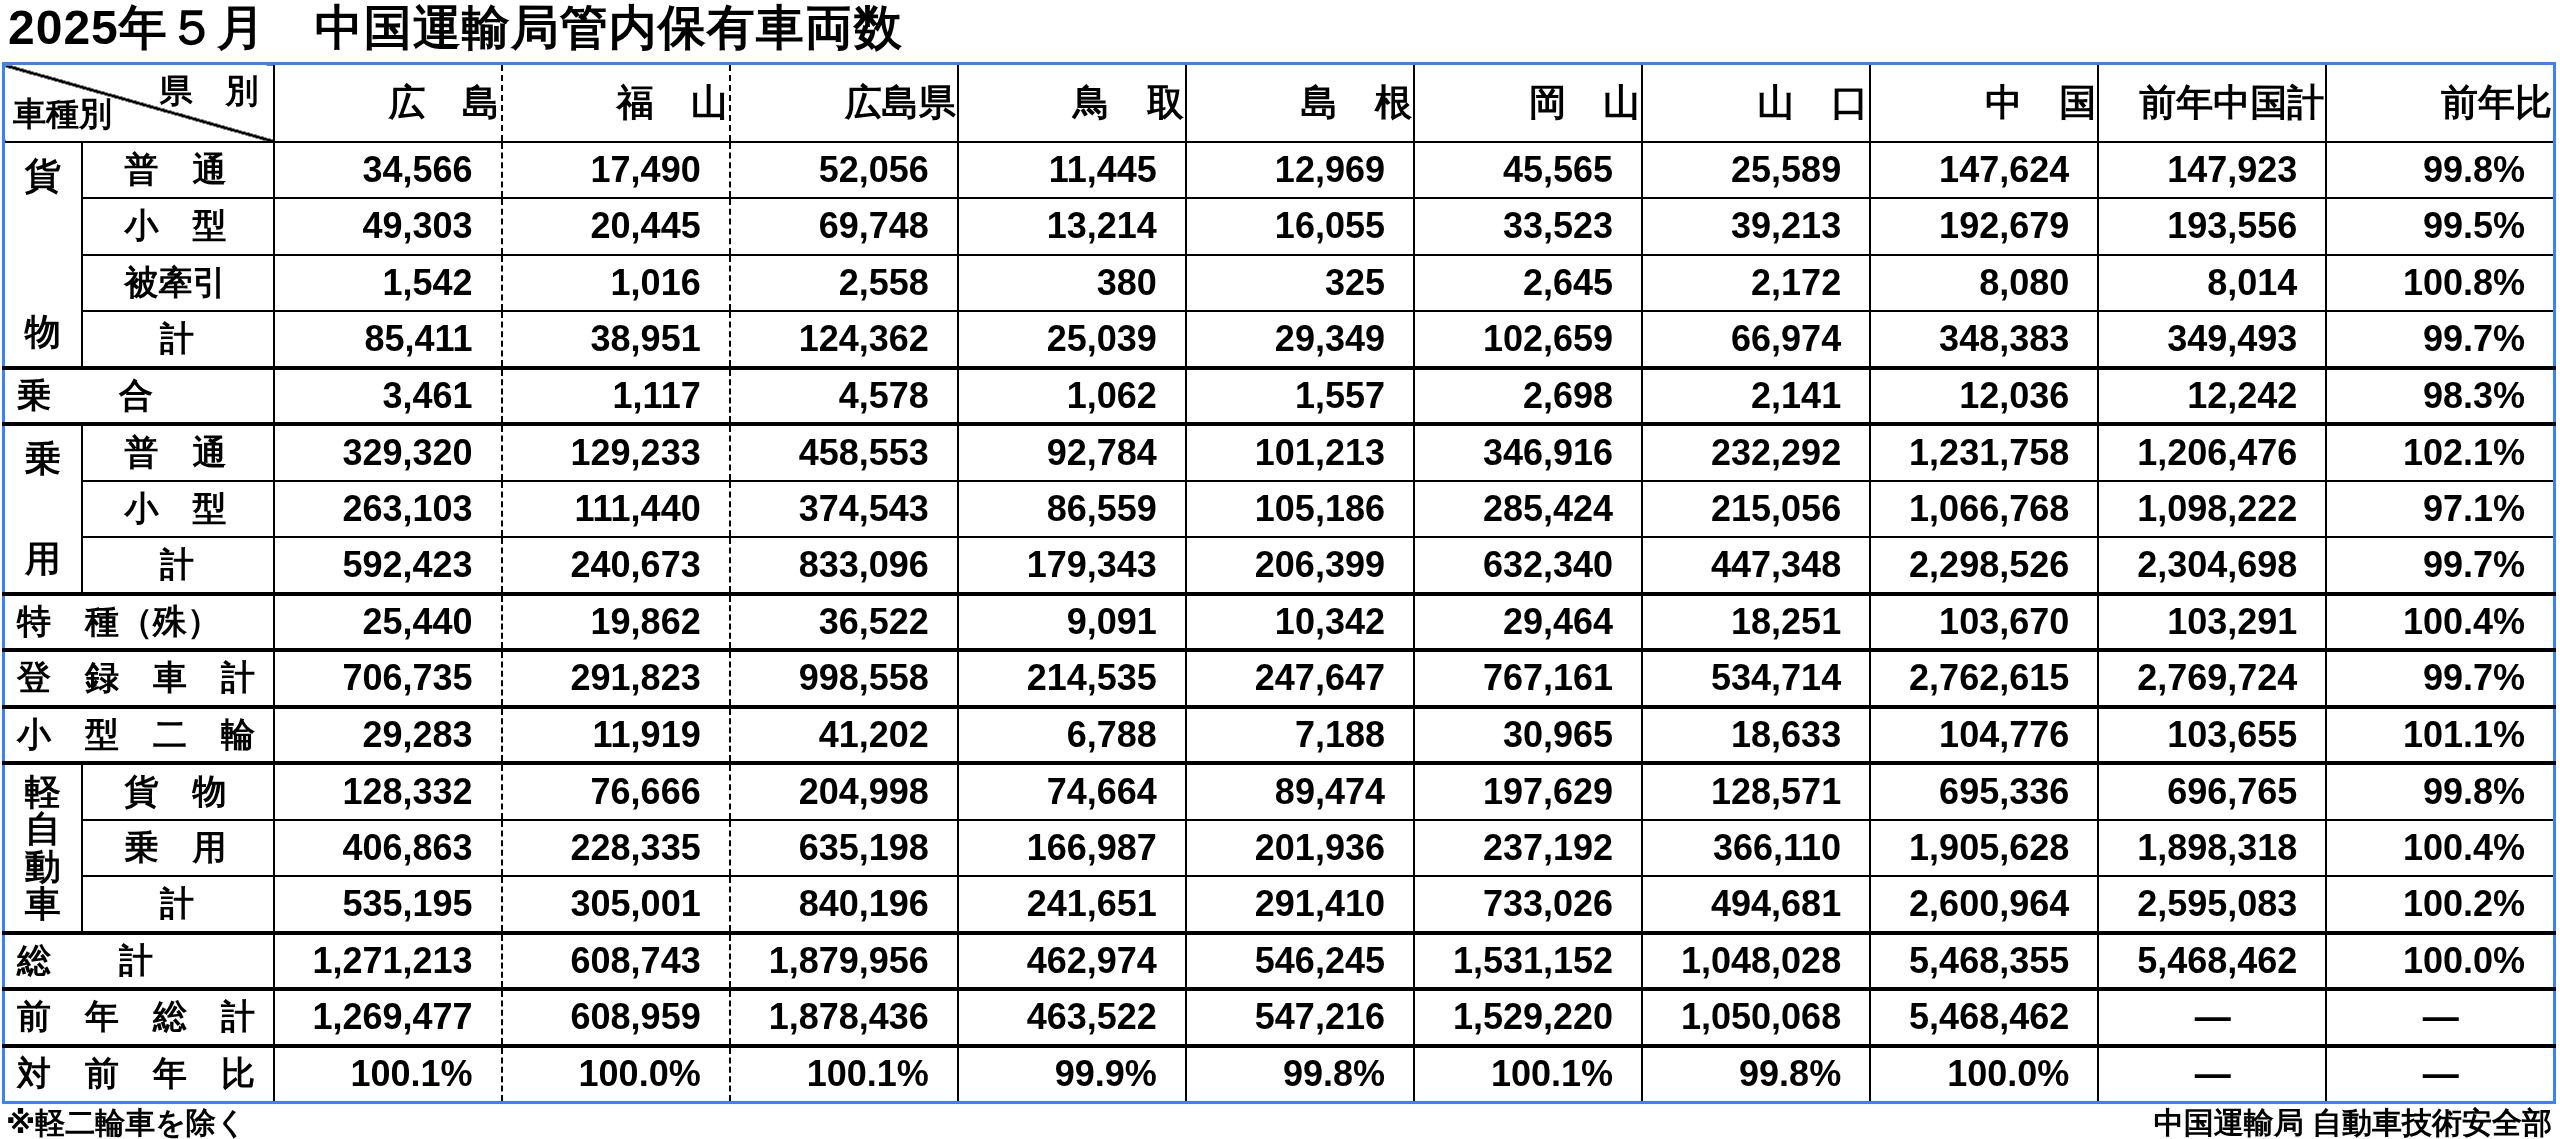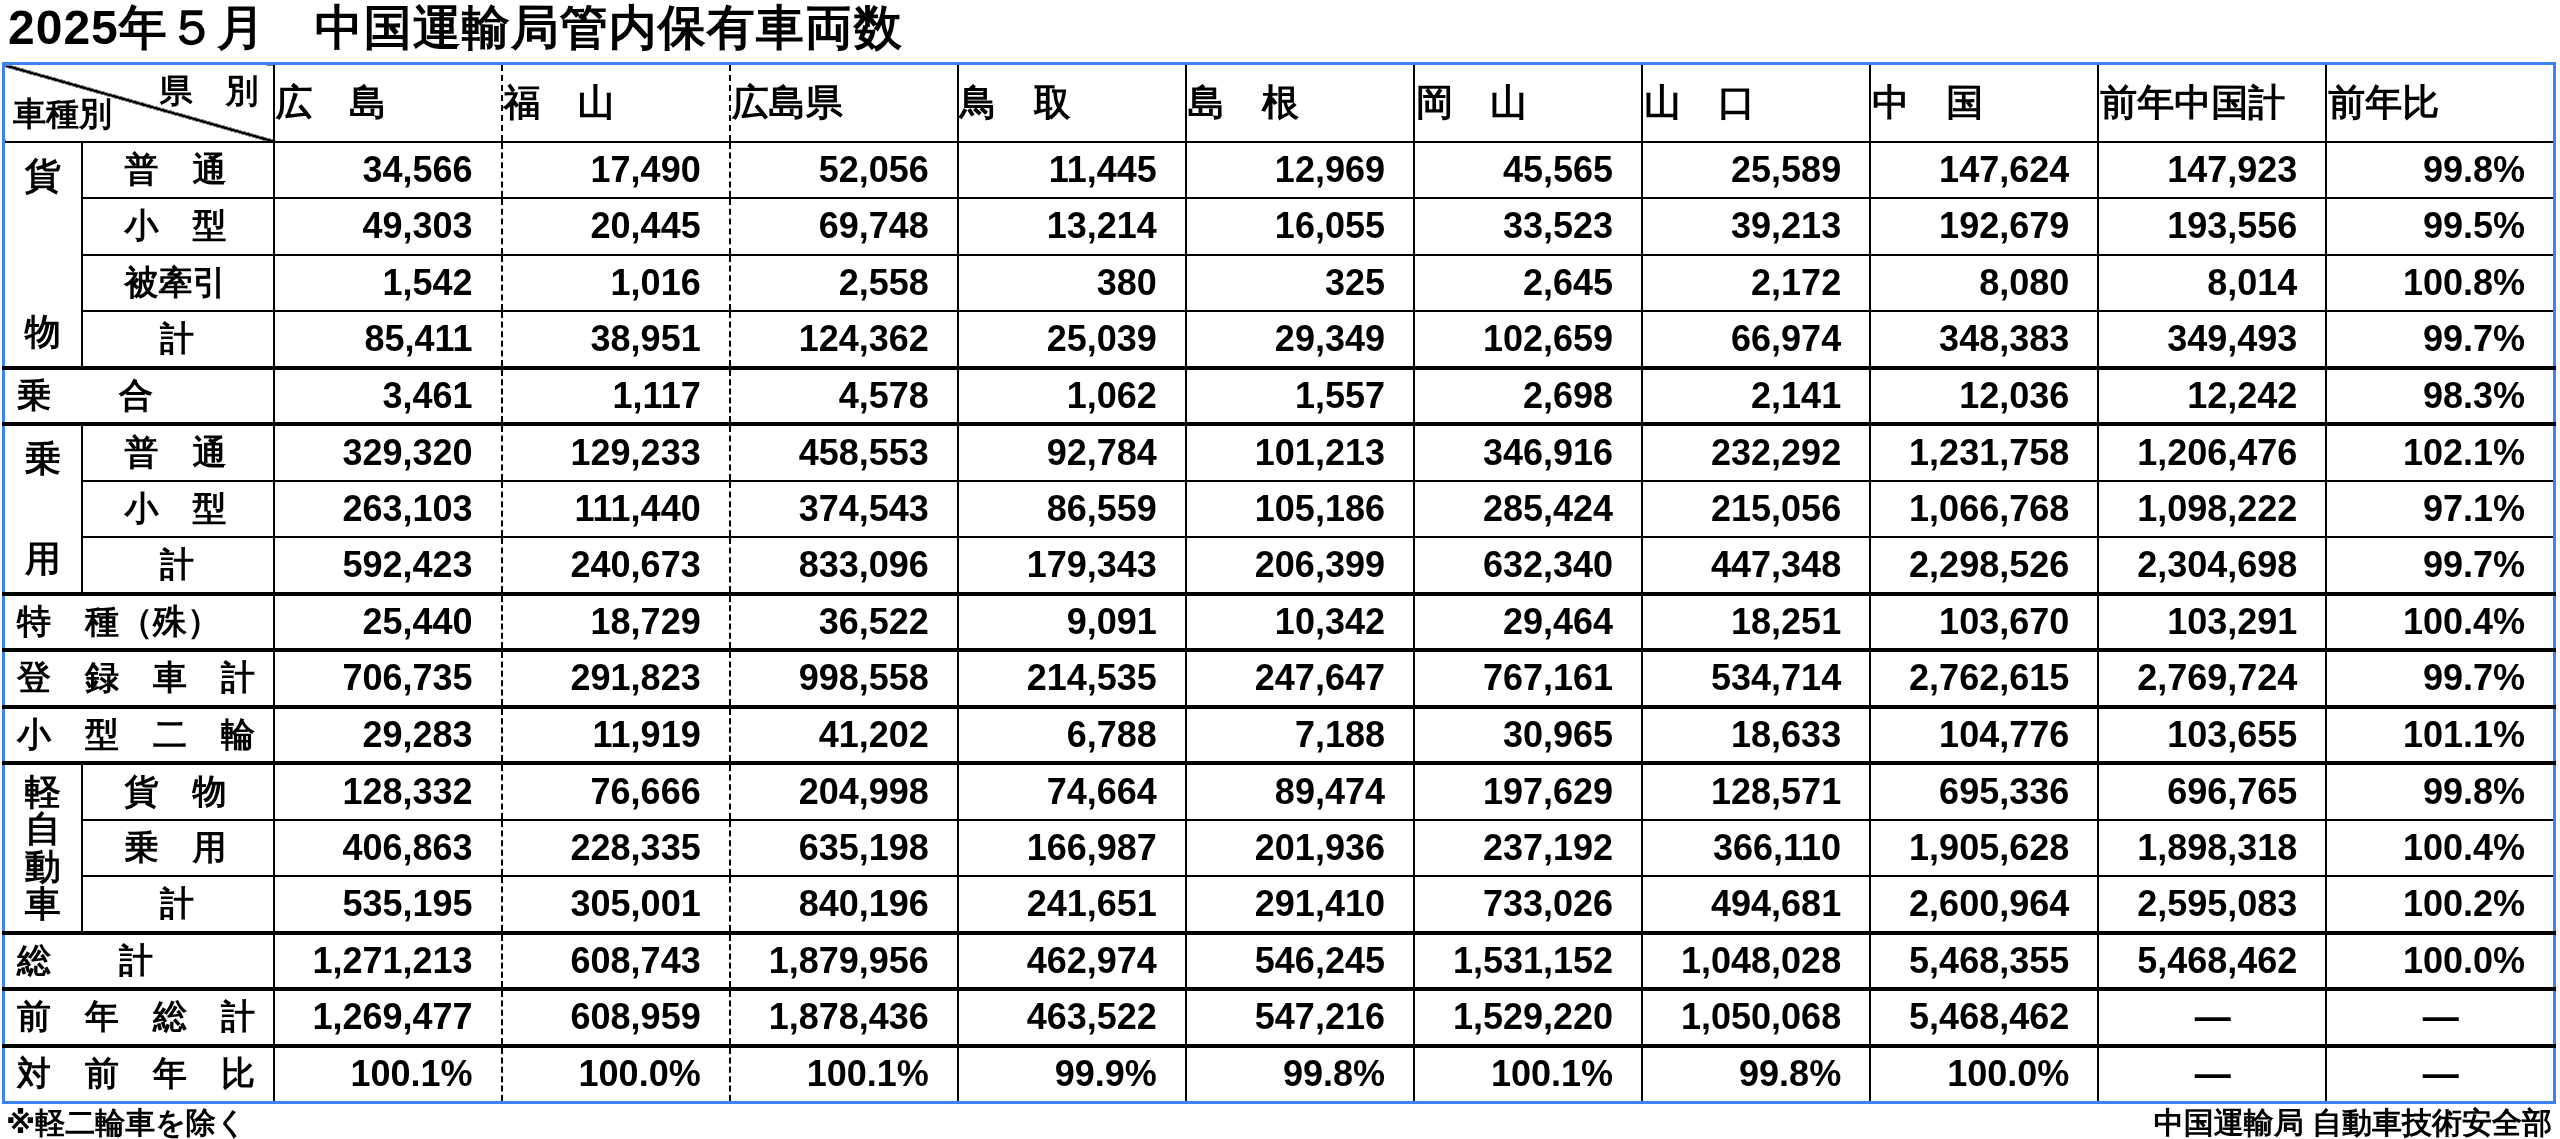--- a/index.html
+++ b/index.html
@@ -13,21 +13,21 @@
   }
   .table-wrap{position:absolute;top:62px;left:2px;}
   table{border-collapse:collapse;table-layout:fixed;width:2554px;border:3px solid #3b82f6;}
   th,td{
     border-right:2px solid #000;border-bottom:2px solid #000;border-left:0;border-top:0;
     font-weight:bold;vertical-align:middle;overflow:hidden;white-space:nowrap;
   }
   thead tr{height:78px;}
   tbody tr{height:56.5px;}
   tr.thick th,tr.thick td{border-top:4px solid #000;}
-  .colhead{font-size:37px;text-align:left;}
+  .colhead{font-size:37px;text-align:right;}
   .dashed-r{border-right:2px dashed #000;}
   .corner{position:relative;padding:0;
     background:linear-gradient(to bottom left,
       transparent calc(50% - 1.5px),#000 calc(50% - 1.5px),
       #000 calc(50% + 1.5px),transparent calc(50% + 1.5px));
   }
   .corner .c-top{position:absolute;top:4px;right:14px;font-size:33px;}
   .corner .c-bottom{position:absolute;bottom:4px;left:8px;font-size:33px;}
   .group{text-align:center;padding:0;}
   .gwrap{display:flex;flex-direction:column;justify-content:space-between;
@@ -194,21 +194,21 @@
           <td class="num">206,399</td>
           <td class="num">632,340</td>
           <td class="num">447,348</td>
           <td class="num">2,298,526</td>
           <td class="num">2,304,698</td>
           <td class="num">99.7%</td>
         </tr>
         <tr class="thick">
           <th colspan="2" class="flabel">特　種（殊）</th>
           <td class="num dashed-r">25,440</td>
-          <td class="num dashed-r">18,729</td>
+          <td class="num dashed-r">19,862</td>
           <td class="num">36,522</td>
           <td class="num">9,091</td>
           <td class="num">10,342</td>
           <td class="num">29,464</td>
           <td class="num">18,251</td>
           <td class="num">103,670</td>
           <td class="num">103,291</td>
           <td class="num">100.4%</td>
         </tr>
         <tr class="thick">

